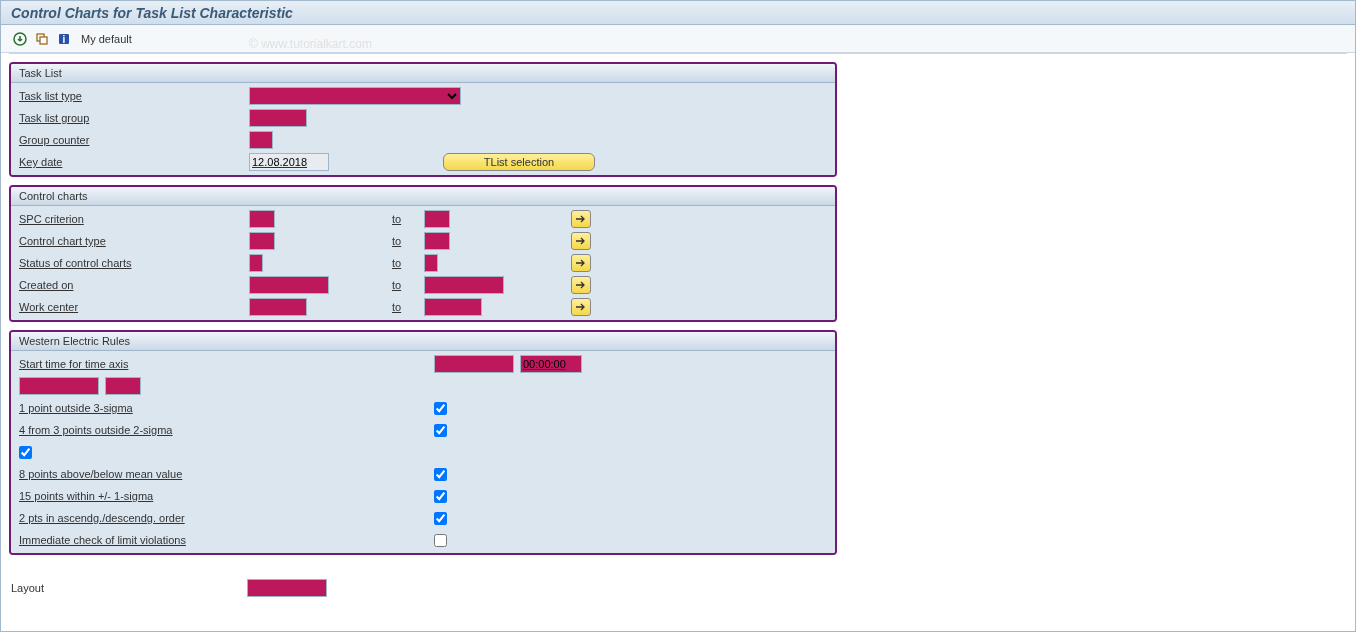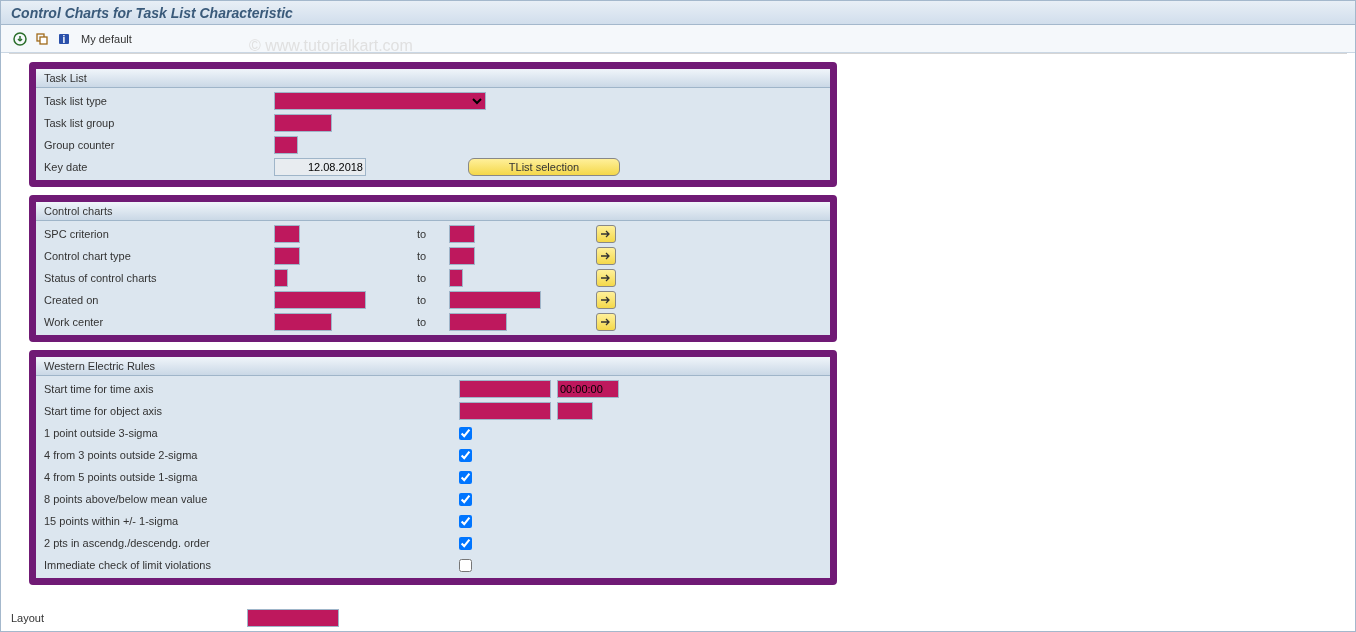--- a/index.html
+++ b/index.html
@@ -52,36 +52,36 @@
     .separator-line {
       height: 1px;
       background: #d5d5d5;
       margin: 0 8px;
     }
     .panel-wrap {
       padding: 8px;
       width: 844px; 
     }
     .group {
-      border: 7px solid #701a75;
+      border: 2px solid #701a75;
       border-radius: 4px;
       margin-bottom: 8px;
       overflow: hidden;
-      margin-left: 20px;
     }
     .group-header {
       background: linear-gradient(to bottom, #f0f5fa 0%, #cad8e6 100%);
       border-bottom: 1px solid #9fb5c9;
       padding: 3px 8px;
       font-size: 11px;
       color: #333;
     }
     .group-body {
       background: #dce6ef;
       padding: 2px 0;
+      text-decoration: underline;
     }
     .row {
       display: flex;
       align-items: center;
       height: 22px;
       padding: 0 8px;
       position: relative;
     }
     .row-label {
       width: 230px;
@@ -90,21 +90,21 @@
       flex-shrink: 0;
     }
     .row-label-wide {
       width: 415px;
       font-size: 11px;
       color: #333;
       flex-shrink: 0;
     }
     input[type="text"].short  { width: 24px; }
     input[type="text"].small  { width: 58px; }
-    input[type="text"].med    { width: 92px; text-align: right; }
+    input[type="text"].med    { width: 80px; }
     input[type="text"], select {
       height: 18px;
       border: 1px solid #9fb5c9;
       background: #be185d;
       font-family: inherit;
       font-size: 11px;
       padding: 0 2px;
     }
     input[readonly] {
       background: #e8ecf0;
@@ -160,21 +160,21 @@
       padding: 0 10px 4px 10px;
       margin-top: 8px;
     }
     .layout-row .row-label {
       width: 236px;
     }
     .watermark {
       position:absolute;
       top:36px; left:248px;
       color:#e0e0e0;
-      font-size:16px;
+      font-size:12px;
       pointer-events:none;
       font-family: Arial;
     }
   </style>
 </head>
 <body>
 
 <div class="main-container">
   <div class="title-bar">
     <span>Control Charts for Task List Characteristic</span>
@@ -318,38 +318,36 @@
 
     <div class="group">
       <div class="group-header">Western Electric Rules</div>
       <div class="group-body">
         <div class="row">
           <div class="row-label-wide">Start time for time axis</div>
           <input type="text" class="med" style="margin-right: 6px;">
           <input type="text" style="width: 62px;" value="00:00:00">
         </div>
         <div class="row">
-          <div class="row-label-wide">Start time for object axis</div>
           <input type="text" class="med" style="margin-right: 6px;">
           <input type="text" style="width: 36px;">
         </div>
         <div class="row">
           <div class="row-label-wide">1 point outside 3-sigma</div>
           <div class="cb-cell">
               <input type="checkbox" checked="" style="">
             </div>
         </div>
         <div class="row">
           <div class="row-label-wide">4 from 3 points outside 2-sigma</div>
           <div class="cb-cell">
               <input type="checkbox" checked="" style="">
             </div>
         </div>
         <div class="row">
-          <div class="row-label-wide">4 from 5 points outside 1-sigma</div>
           <div class="cb-cell">
               <input type="checkbox" checked="" style="">
             </div>
         </div>
         <div class="row">
           <div class="row-label-wide">8 points above/below mean value</div>
           <div class="cb-cell">
               <input type="checkbox" checked="" style="">
             </div>
         </div>

